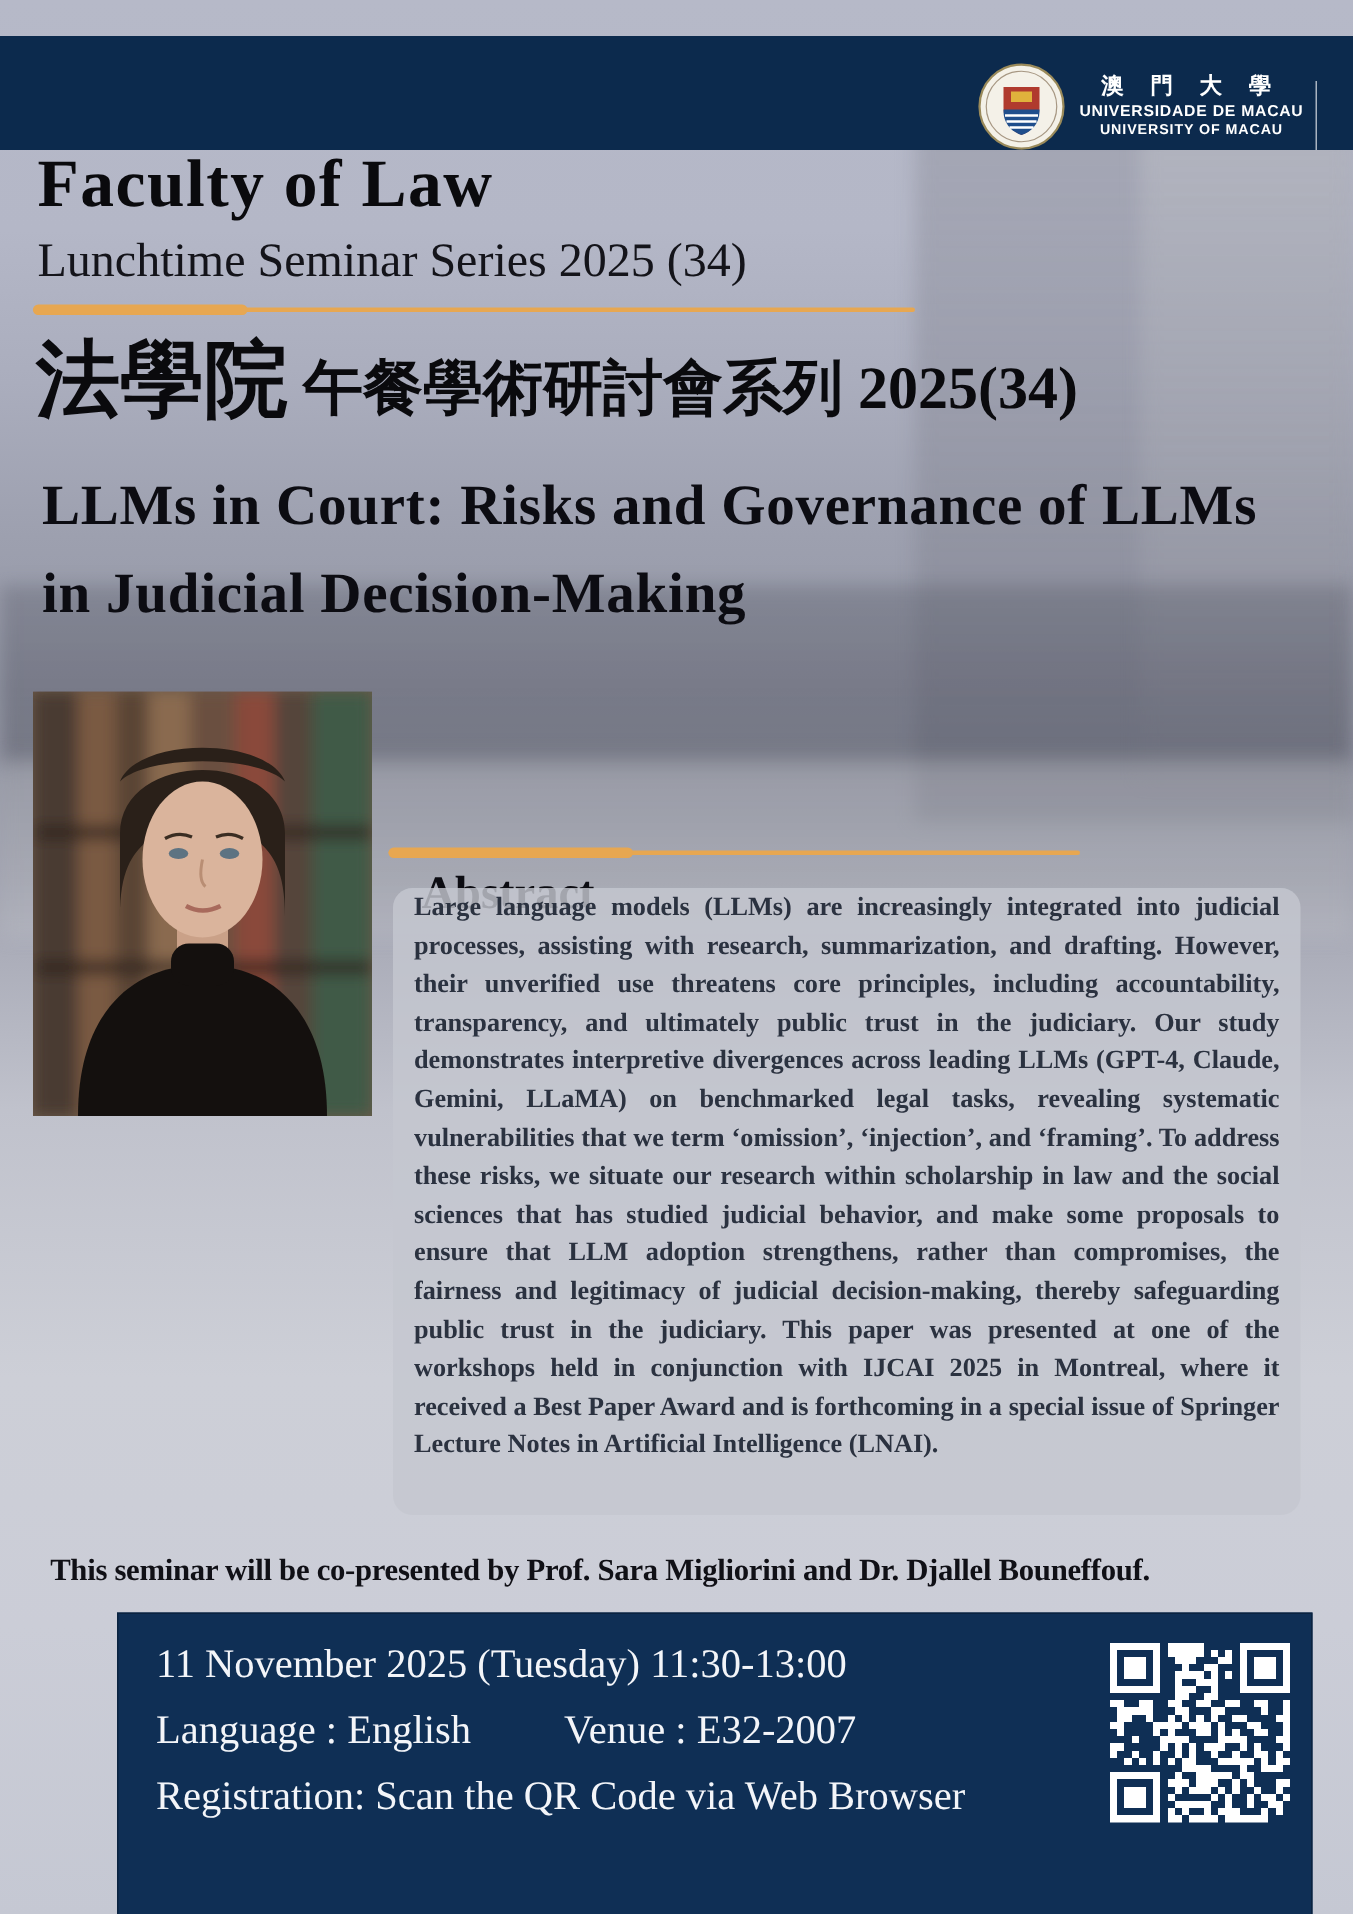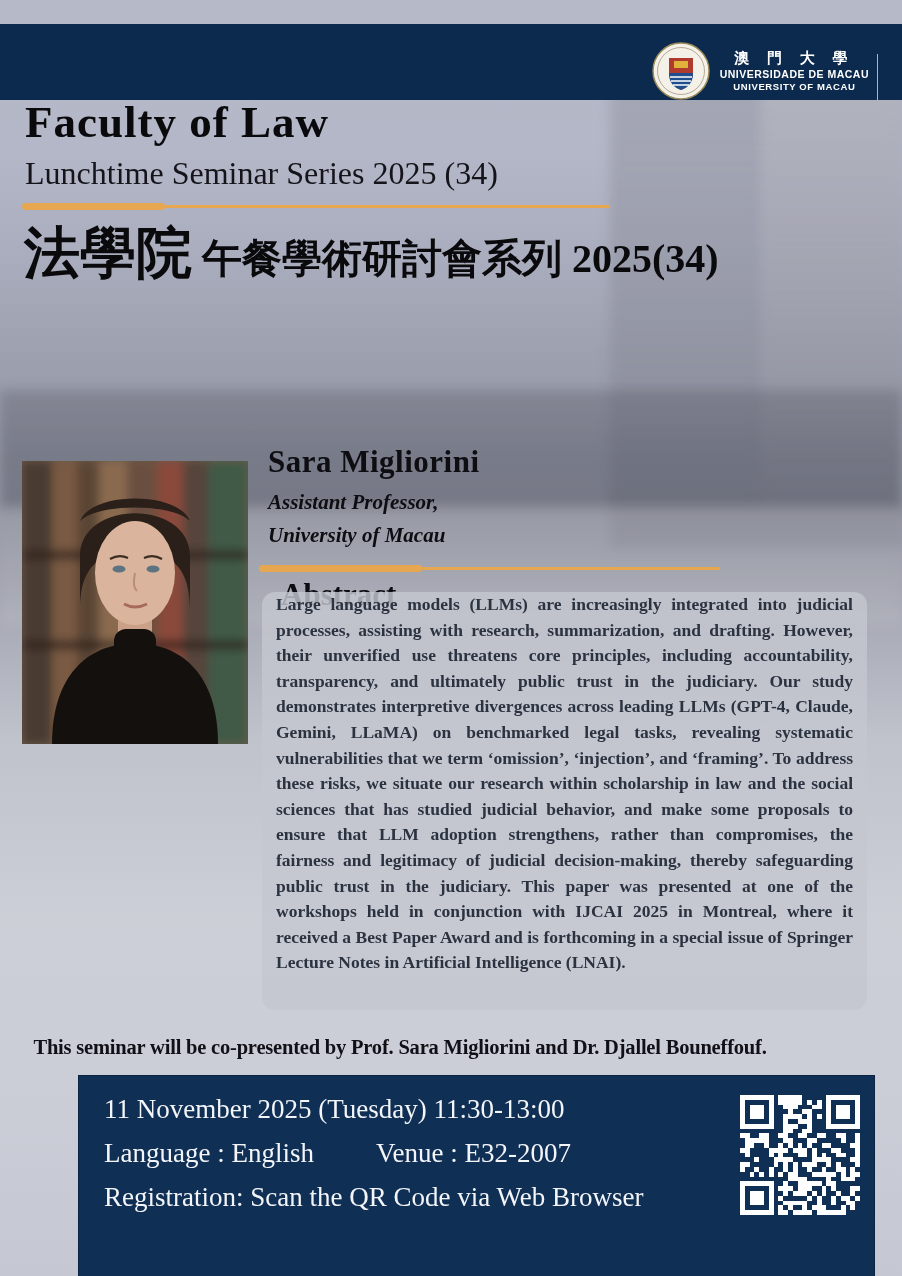--- a/index.html
+++ b/index.html
@@ -105,20 +105,21 @@
   <div class="h-en">Faculty of Law</div>
   <div class="h-sub">Lunchtime Seminar Series 2025 (34)</div>
   <div class="rule1">
       <span class="thick"></span>
     </div>
   <div class="cn-line">
     <span class="cn-big">法學院</span>
     <span class="cn-rest">午餐學術研討會系列 2025(34)</span>
   </div>
 
+  <div class="sem-title">LLMs in Court: Risks and Governance of LLMs in Judicial Decision-Making</div>
 
   <svg class="photo" viewBox="0 0 226 283">
     <defs>
       <filter id="blurBg" x="-10%" y="-10%" width="120%" height="120%">
           <feGaussianBlur stdDeviation="5"></feGaussianBlur>
         </filter>
     </defs>
     <rect width="226" height="283" fill="#6b5a4a"></rect>
     <g filter="url(#blurBg)">
       <rect x="0" y="0" width="30" height="283" fill="#4a3a30"></rect>
@@ -143,25 +144,20 @@
     <ellipse cx="131" cy="108" rx="6.5" ry="3.6" fill="#5d7382"></ellipse>
     <path d="M88 98 q9 -5 18 -1" stroke="#3a2d22" stroke-width="2.2" fill="none"></path>
     <path d="M122 97 q9 -4 18 1" stroke="#3a2d22" stroke-width="2.2" fill="none"></path>
     <path d="M113 112 q-3 14 2 18" stroke="#b98e74" stroke-width="2" fill="none"></path>
     <path d="M102 143 q11 6 23 0" stroke="#a86a5c" stroke-width="3" fill="none"></path>
 
     <path d="M30 283 C30 210 70 188 96 184 L130 184 C156 188 196 210 196 283 Z" fill="#14100e"></path>
     <rect x="92" y="168" width="42" height="28" rx="12" fill="#14100e"></rect>
   </svg>
 
-  <div class="speaker">
-    <div class="speaker-name">Sara Migliorini</div>
-    <div class="speaker-role">Assistant Professor,</div>
-    <div class="speaker-aff">University of Macau</div>
-  </div>
   <div class="rule2">
       <span class="thick"></span>
     </div>
 
   <div class="abs-h">Abstract</div>
   <div class="abs-box">
     <p>Large language models (LLMs) are increasingly integrated into judicial processes, assisting with research, summarization, and drafting. However, their unverified use threatens core principles, including accountability, transparency, and ultimately public trust in the judiciary. Our study demonstrates interpretive divergences across leading LLMs (GPT-4, Claude, Gemini, LLaMA) on benchmarked legal tasks, revealing systematic vulnerabilities that we term ‘omission’, ‘injection’, and ‘framing’. To address these risks, we situate our research within scholarship in law and the social sciences that has studied judicial behavior, and make some proposals to ensure that LLM adoption strengthens, rather than compromises, the fairness and legitimacy of judicial decision-making, thereby safeguarding public trust in the judiciary.  This paper was presented at one of the workshops held in conjunction with IJCAI 2025 in Montreal, where it received a Best Paper Award and is forthcoming in a special issue of Springer Lecture Notes in Artificial Intelligence (LNAI).</p>
   </div>
 
   <div class="copresent">This seminar will be co-presented by Prof. Sara Migliorini and  Dr. Djallel Bouneffouf.</div>

